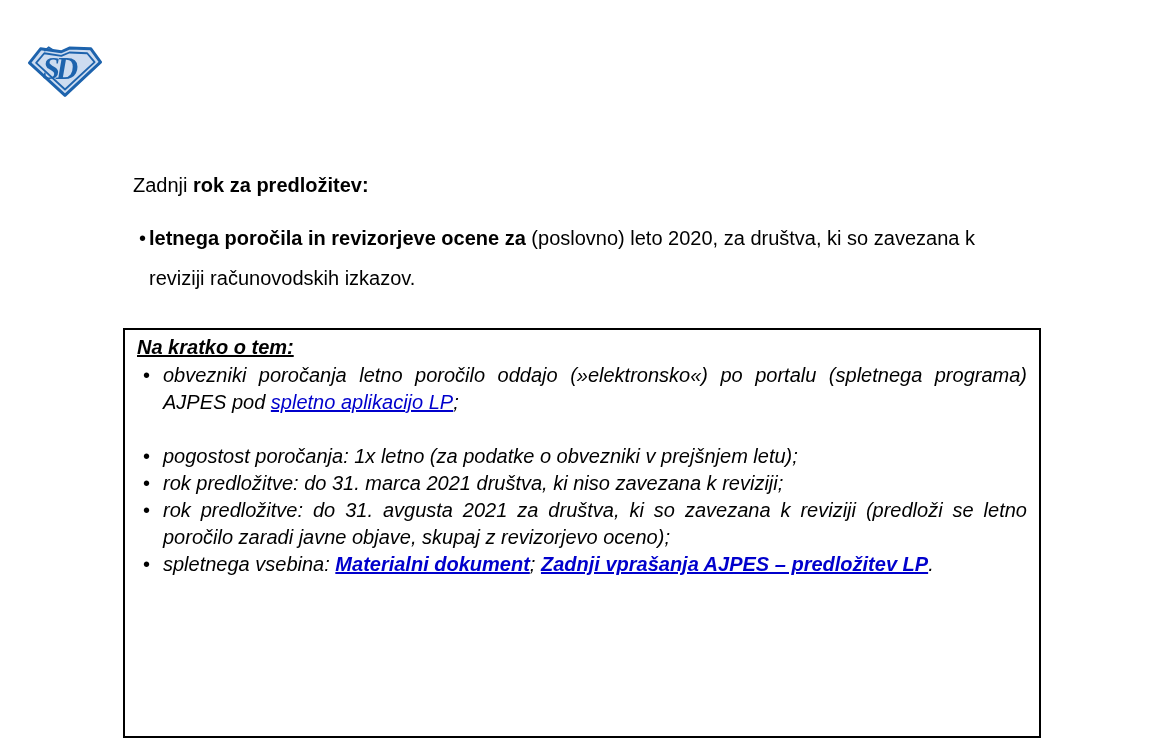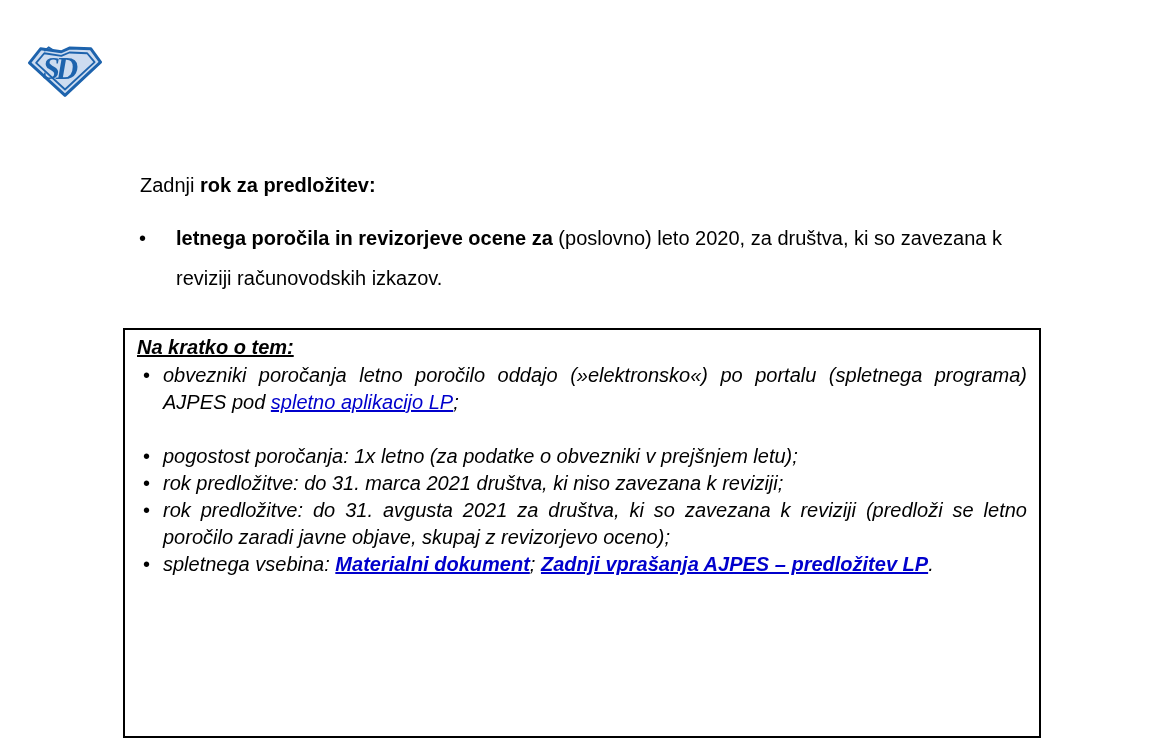--- a/index.html
+++ b/index.html
@@ -5,33 +5,33 @@
   * { margin: 0; padding: 0; box-sizing: border-box; }
   html, body { width: 1157px; height: 743px; background: #ffffff; overflow: hidden; }
   body { font-family: "Liberation Sans", sans-serif; color: #000; position: relative; }
 
   .logo {
     position: absolute; left: 28px; top: 43px; width: 74px; height: 56px;
   }
   .logo svg { width: 100%; height: 100%; display: block; }
 
   .heading {
-    position: absolute; left: 140px; top: 172px;
+    position: absolute; left: 133px; top: 172px;
     font-size: 20px; line-height: 26px;
   }
   .heading b { font-weight: bold; }
 
   .intro {
     position: absolute; left: 137px; top: 218px; width: 890px;
     font-size: 20px; line-height: 40px;
   }
   .intro .marker {
     position: absolute; left: 2px; top: 0; font-size: 20px;
   }
-  .intro .intro-text { margin-left: 39px; }
+  .intro .intro-text { margin-left: 12px; }
   .intro .intro-text b { font-weight: bold; }
 
   .info-box {
     position: absolute; left: 123px; top: 328px; width: 918px; height: 410px;
     border: 2px solid #000;
     padding: 4px 12px 4px 12px;
     font-style: italic;
     font-size: 20px; line-height: 27px;
   }
   .box-title {

